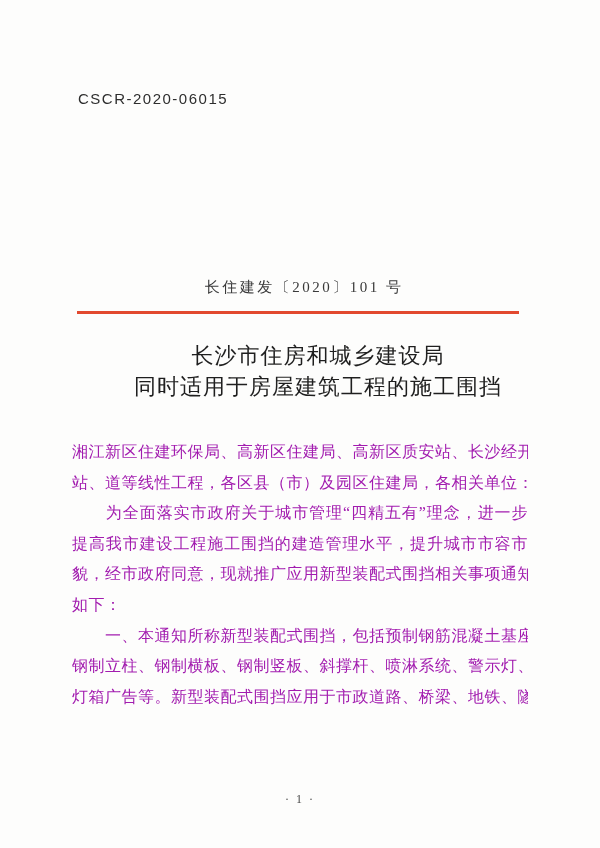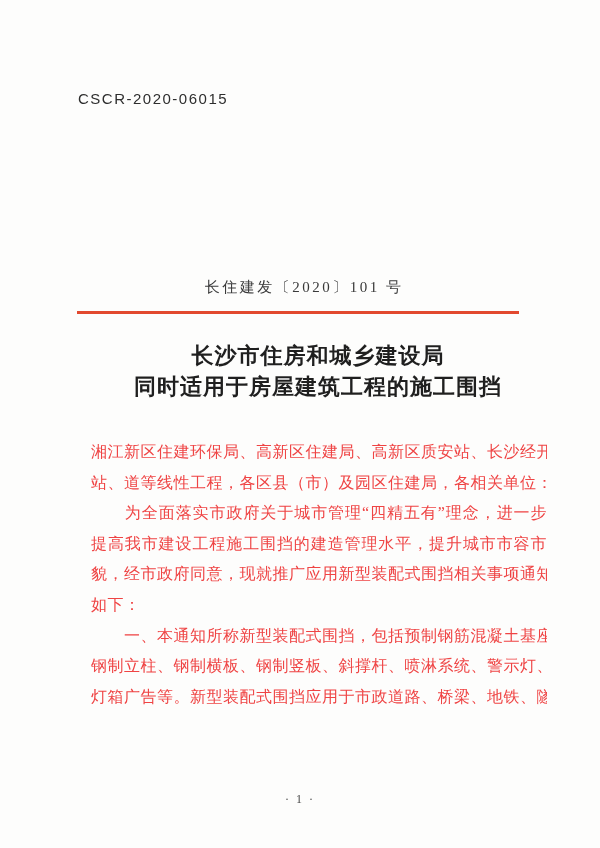--- a/index.html
+++ b/index.html
@@ -60,34 +60,34 @@
     height: 3px;
     background: var(--red_rule, #e2492f);
   }
   .doc-title {
     position: absolute;
     left: 0;
     right: 0;
     top: 340px;
     text-align: center;
     font-size: 22px;
-    font-weight: bold;
+    font-weight: normal;
     line-height: 31px;
     letter-spacing: 1px;
     color: #1f1f1f;
     margin-left: 36px;
   }
   .body-text {
     position: absolute;
-    left: 91px;
+    left: 72px;
     top: 437px;
     width: 456px;
     font-size: 16px;
     line-height: 30.6px;
-    color: #ef4444;
+    color: #a21caf;
     letter-spacing: 0.5px;
   }
   .bline {
     height: 30.6px;
     overflow: hidden;
     white-space: nowrap;
     text-align: justify;
     text-align-last: justify;
     text-justify: inter-character;
   }

